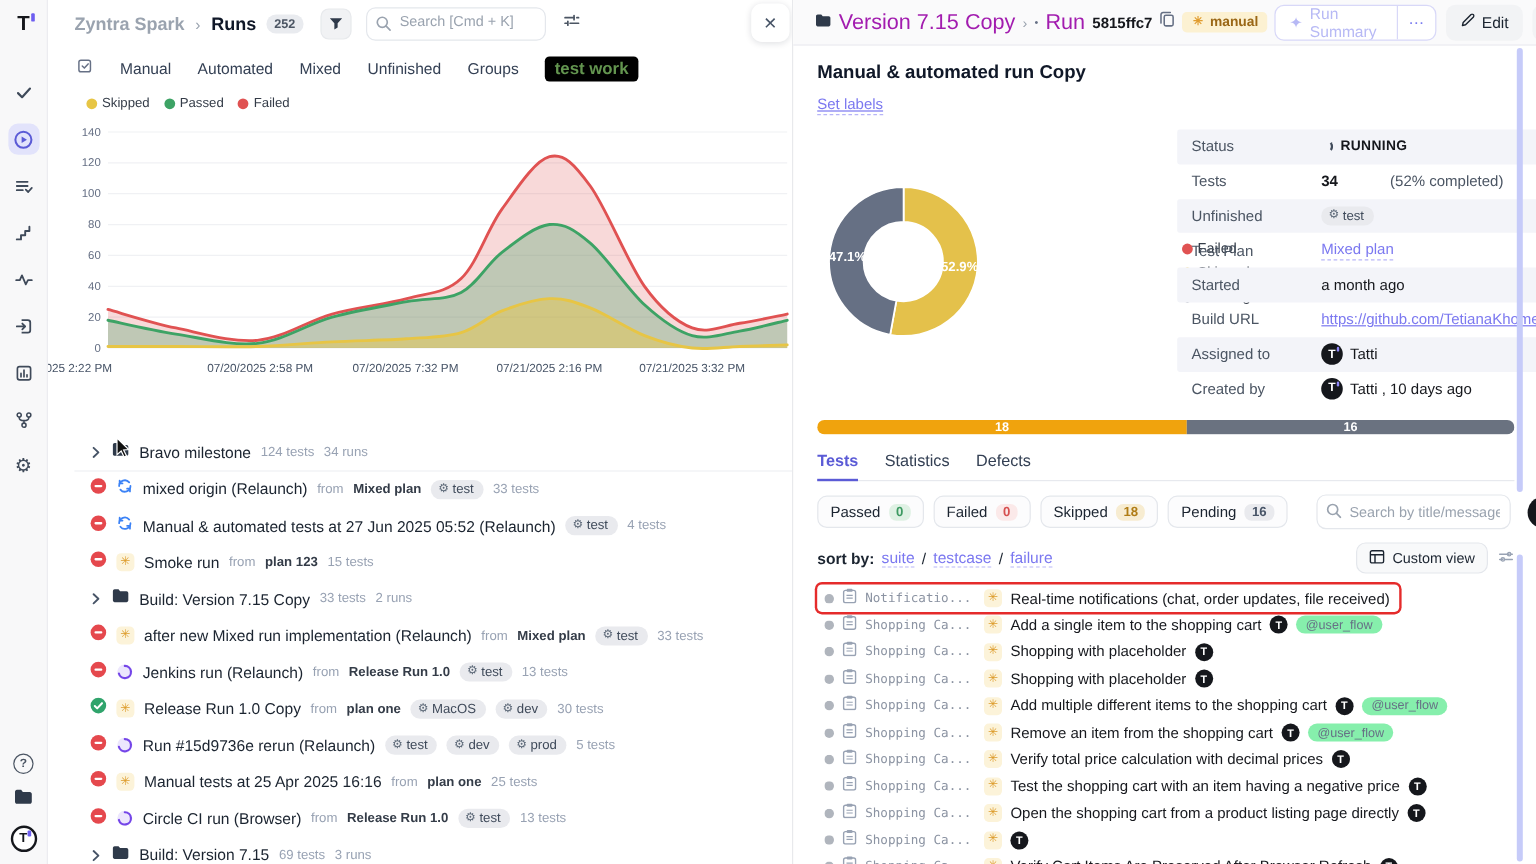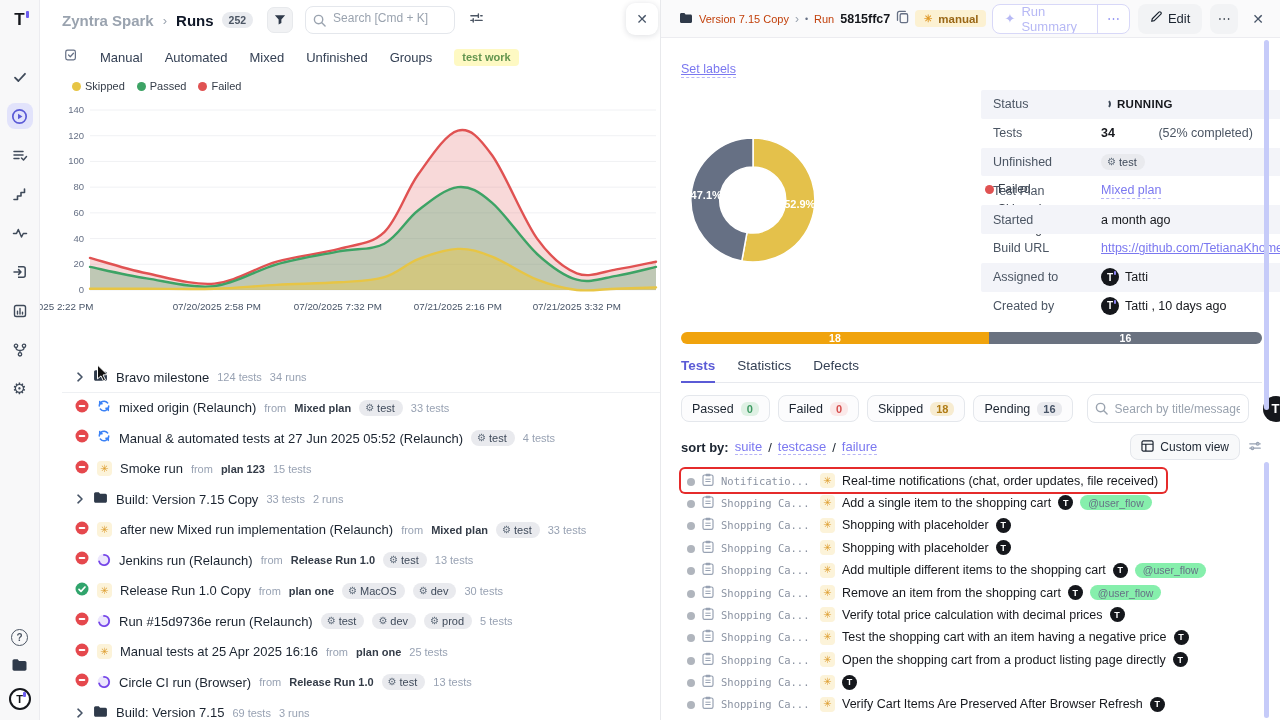--- a/index.html
+++ b/index.html
@@ -33,21 +33,21 @@
   .lp-search { position:relative; margin-left:4px; }
   .lp-search input { width:150px; height:28px; border:1px solid #e4e7ec; border-radius:8px; padding:0 8px 4px 27px; font-size:12px; color:#475467; outline:none; }
   .lp-search input::placeholder { color:#9aa3af; }
   .search-mag { position:absolute; left:8px; top:7px; }
   .sliders-ic { margin-left:6px; color:#4b5563; }
   .float-close { position:absolute; right:2px; top:3px; width:32px; height:32px; background:#fff; border-radius:9px;
     box-shadow:0 1px 6px rgba(16,24,40,.14); display:flex; align-items:center; justify-content:center; font-size:14px; color:#475467; }
 
   .lp-tabs { height:34px; display:flex; align-items:center; gap:22px; padding-left:24px; }
   .lp-tab { font-size:13px; font-weight:500; color:#344054; }
-  .tag-green { background:#fef9c3; color:#63954f; font-size:11px; font-weight:600; border-radius:4px; padding:2.5px 8px; }
+  .tag-green { background:#000000; color:#63954f; font-size:14px; font-weight:600; border-radius:4px; padding:2.5px 8px; }
 
   .lp-legend { display:flex; gap:12px; padding-left:32px; margin-top:6px; align-items:center; }
   .leg-item { display:flex; align-items:center; gap:4px; font-size:11px; color:#343c48; }
   .leg-dot { width:9px; height:9px; border-radius:50%; }
 
   #area-chart { position:absolute; left:0px; top:96px; }
 
   
   #runs-list { position:absolute; left:0; top:362px; width:620px; }
   .run-row { height:30.5px; display:flex; align-items:center; padding-left:35px; gap:8px; position:relative; }
@@ -61,21 +61,21 @@
   .gear-g { font-size:10px; color:#5f6b7a; line-height:1; }
   .first-row-line { position:absolute; left:22px; right:0; top:392px; border-top:1px solid #eef0f3; }
   .ic-manual { width:15px; height:15px; background:#fcf3d9; border-radius:4px; display:inline-flex; align-items:center; justify-content:center;
     color:#dd9c2c; font-size:10px; line-height:1; flex:none; }
   .ic-auto { width:14px; height:14px; flex:none; display:inline-flex; }
   #cursor { position:absolute; left:56px; top:364px; z-index:5; }
 
   
   #right-panel { position:absolute; left:660px; top:0; width:620px; height:720px; background:#fff; border-left:1px solid #e8e9ec; }
   .rp-topbar { height:38px; background:#fafafb; border-bottom:1px solid #ececf0; display:flex; align-items:center; padding:0 10px 0 18px; gap:6px; }
-  .tb-text { font-size:11px; color:#c2410c; white-space:nowrap; }
+  .tb-text { font-size:18px; color:#a21caf; white-space:nowrap; }
   .tb-sep { color:#9aa3af; font-size:12px; }
   .tb-dot { color:#667085; font-size:9px; }
   .tb-id { font-size:12.5px; font-weight:700; color:#15171c; }
   .badge-manual { background:#fcf1d2; color:#9a6716; font-size:11.5px; font-weight:700; border-radius:4px; padding:2.5px 7px; display:inline-flex; gap:4px; align-items:center; }
   .badge-manual .ic-manual { width:12px; height:12px; background:transparent; color:#e09b2d; }
   .tb-buttons { margin-left:auto; display:flex; align-items:center; gap:8px; }
   .btn-summary { display:flex; align-items:center; border:1px solid #d8d8f8; border-radius:8px; height:30px; background:#fff; overflow:hidden; }
   .btn-summary .main { display:flex; align-items:center; gap:6px; padding:0 12px; font-size:13px; font-weight:500; color:#b7b9f5; }
   .btn-summary .more { border-left:1px solid #d8d8f8; padding:0 9px; color:#7a7cf0; font-size:13px; height:100%; display:flex; align-items:center; }
   .btn-gray { background:#f2f3f5; border:none; border-radius:8px; height:30px; display:flex; align-items:center; gap:6px; padding:0 12px;
@@ -117,21 +117,21 @@
   .rp-tab.active { color:#5b5bd6; font-weight:600; border-bottom:2px solid #5b5bd6; margin-bottom:-1px; }
 
   .filters-row { display:flex; align-items:center; gap:8px; margin-top:11px; }
   .pill { height:27px; border:1px solid #e4e7ec; border-radius:8px; background:#fcfcfd; display:flex; align-items:center; gap:7px;
     padding:0 10px; font-size:12.5px; font-weight:500; color:#1b2430; }
   .pill .cnt { border-radius:6px; padding:1px 6px; font-size:11px; font-weight:700; }
   .cnt-green { background:#dff1e4; color:#3d9a62; }
   .cnt-red { background:#fbe9e9; color:#d64f4f; }
   .cnt-amber { background:#f7ecd1; color:#b07c15; }
   .cnt-gray { background:#e9eaee; color:#475467; }
-  .rp-search { position:relative; margin-left:6px; }
+  .rp-search { position:relative; margin-left:16px; }
   .rp-search input { width:162px; height:29px; border:1px solid #e4e7ec; border-radius:8px; padding:0 8px 0 27px; font-size:12px; color:#475467; outline:none; }
   .rp-search input::placeholder { color:#9aa3af; }
   .avatar-lg { width:26px; height:26px; border-radius:50%; background:#15171c; color:#fff; font-size:13px; font-weight:800;
     display:flex; align-items:center; justify-content:center; margin-left:6px; position:relative; flex:none; }
   .avatar-lg::after { content:""; position:absolute; right:5px; top:4px; width:2.5px; height:5px; background:#8f86f5; border-radius:1px; }
 
   .sort-row { display:flex; align-items:center; margin-top:11px; font-size:13px; color:#1b2430; }
   .sort-label { font-weight:600; margin-right:6px; }
   .sort-link { color:#7b78f0; border-bottom:1px dashed rgba(123,120,240,.55); }
   .sort-slash { margin:0 6px; color:#1b2430; }
@@ -551,20 +551,21 @@
             </svg>
         </span>
         <span>Edit</span>
       </button>
       <button class="btn-gray btn-icon-only">⋯</button>
       <span class="tb-close">✕</span>
     </span>
   </div>
 
   <div class="rp-content">
+    <div class="rp-title">Manual &amp; automated run Copy</div>
     <span class="set-labels">Set labels</span>
 
     <div class="rp-mid">
       <div class="donut-wrap">
         <div id="donut"><svg width="290" height="130" viewBox="0 0 290 130">
               <path d="M72.0,2.0 A62,62 0 1 1 60.8,125.0 L66.0,96.5 A33,33 0 1 0 72.0,31.0 Z" fill="#e4c14b" stroke="#fff" stroke-width="1.5"></path>
               <text x="118.8" y="71.8" text-anchor="middle" font-size="11" font-weight="bold" fill="#fff">52.9%</text>
               <path d="M60.8,125.0 A62,62 0 0 1 72.0,2.0 L72.0,31.0 A33,33 0 0 0 66.0,96.5 Z" fill="#667084" stroke="#fff" stroke-width="1.5"></path>
               <text x="25.2" y="63.2" text-anchor="middle" font-size="11" font-weight="bold" fill="#fff">47.1%</text>
             </svg></div>

